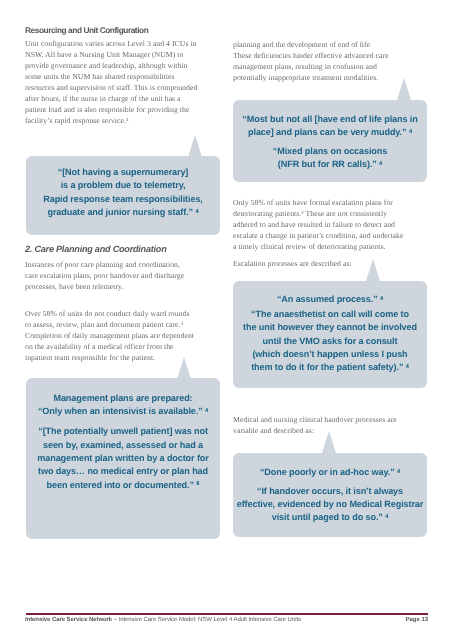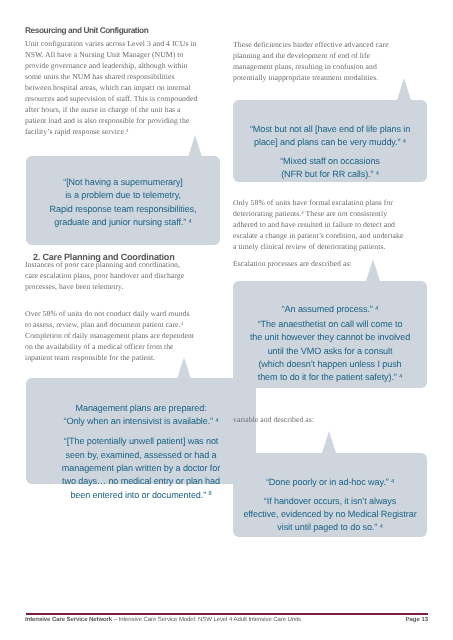--- a/index.html
+++ b/index.html
@@ -9,29 +9,29 @@
        -webkit-font-smoothing:antialiased;text-rendering:geometricPrecision;overflow:hidden;position:relative;}
   .page{position:absolute;left:0;top:0;width:453px;height:640px;}
 
   .col{position:absolute;width:196px;}
   .col-left{left:25px;top:0;}
   .col-right{left:233px;top:0;}
 
   .sub-head{font-size:8.3px;font-weight:bold;color:#55585c;
             line-height:11px;margin:0;letter-spacing:-0.44px;}
   .sec-head{font-size:9.1px;font-weight:bold;color:#55585c;
-            line-height:13px;margin:8px;letter-spacing:-0.23px;}
+            line-height:13px;margin:0;letter-spacing:-0.23px;font-style:italic;}
   .para{font-size:7.75px;color:#6b6e72;line-height:11.0px;margin:0;
         letter-spacing:.004em;font-family:Liberation Serif, serif;}
   .para .ln{display:block;white-space:pre;}
   sup{font-size:63%;vertical-align:baseline;position:relative;top:-2.2px;line-height:0;}
 
   .quote{position:relative;background:#ced5dd;border-radius:6px;
          color:#1c6486;text-align:center;}
-  .quote .qp{font-size:9.1px;font-weight:normal;line-height:13.3px;margin:10px;letter-spacing:-0.115px;}
+  .quote .qp{font-size:9.1px;font-weight:bold;line-height:13.3px;margin:0;letter-spacing:-0.115px;}
   .quote .qp .ln{display:block;white-space:pre;}
   .quote .tail{position:absolute;width:0;height:0;
         border-left:7.2px solid transparent;border-right:7.2px solid transparent;
         border-bottom:22px solid #ced5dd;}
 
   .rule{position:absolute;left:26px;width:401.5px;height:2px;background:#7d1e40;top:613px;}
   .foot{position:absolute;left:25px;top:617.2px;font-size:6px;color:#55585c;
         line-height:7px;white-space:nowrap;letter-spacing:-0.075px;}
   .foot b{font-weight:bold;}
   .pageno{position:absolute;left:405.5px;top:617.2px;font-size:6px;
@@ -43,28 +43,27 @@
 <div class="page">
 
   <div class="col col-left">
     <h3 class="sub-head" style="position:absolute;top:24.5px;left:0;">Resourcing and Unit Configuration</h3>
 
     <p class="para" style="position:absolute;top:38.2px;left:0;">
         <span class="ln">Unit configuration varies across Level 3 and 4 ICUs in</span>
         <span class="ln">NSW. All have a Nursing Unit Manager (NUM) to</span>
         <span class="ln">provide governance and leadership, although within</span>
         <span class="ln">some units the NUM has shared responsibilities</span>
-        <span class="ln">between hospital areas, which can impact on internal</span>
         <span class="ln">resources and supervision of staff. This is compounded</span>
         <span class="ln">after hours, if the nurse in charge of the unit has a</span>
         <span class="ln">patient load and is also responsible for providing the</span>
         <span class="ln">facility’s rapid response service.<sup>4</sup></span>
       </p>
 
-    <div class="quote" style="position:absolute;left:1px;top:156px;width:194px;height:89px;">
+    <div class="quote" style="position:absolute;left:1px;top:156px;width:194px;height:79px;">
       <div class="tail" style="left:162.4px;top:-21.5px;"></div>
       <p class="qp" style="position:absolute;left:0;right:0;top:10px;">
           <span class="ln">“[Not having a supernumerary]</span>
           <span class="ln">is a problem due to telemetry,</span>
           <span class="ln">Rapid response team responsibilities,</span>
           <span class="ln">graduate and junior nursing staff.” <sup>4</sup></span>
         </p>
     </div>
 
     <h2 class="sec-head" style="position:absolute;top:243px;left:0;">2. Care Planning and Coordination</h2>
@@ -76,52 +75,52 @@
       </p>
 
     <p class="para" style="position:absolute;top:308px;left:0;">
         <span class="ln">Over 58% of units do not conduct daily ward rounds</span>
         <span class="ln">to assess, review, plan and document patient care.<sup>4</sup></span>
         <span class="ln">Completion of daily management plans are dependent</span>
         <span class="ln">on the availability of a medical officer from the</span>
         <span class="ln">inpatient team responsible for the patient.</span>
       </p>
 
-    <div class="quote" style="position:absolute;left:1px;top:378px;width:194px;height:106px;padding-left:36px;">
+    <div class="quote" style="position:absolute;left:1px;top:378px;width:194px;height:161px;">
       <div class="tail" style="left:151.0px;top:-21.5px;"></div>
       <p class="qp" style="position:absolute;left:0;right:0;top:14px;">
           <span class="ln">Management plans are prepared:</span>
           <span class="ln">“Only when an intensivist is available.” <sup>4</sup></span>
         </p>
       <p class="qp" style="position:absolute;left:0;right:0;top:47.4px;">
           <span class="ln">“[The potentially unwell patient] was not</span>
           <span class="ln">seen by, examined, assessed or had a</span>
           <span class="ln">management plan written by a doctor for</span>
           <span class="ln">two days… no medical entry or plan had</span>
           <span class="ln">been entered into or documented.” <sup>8</sup></span>
         </p>
     </div>
   </div>
 
   <div class="col col-right">
     <p class="para" style="position:absolute;top:39.4px;left:0;">
+        <span class="ln">planning and the development of end of life</span>
         <span class="ln">These deficiencies hinder effective advanced care</span>
-        <span class="ln">planning and the development of end of life</span>
         <span class="ln">management plans, resulting in confusion and</span>
         <span class="ln">potentially inappropriate treatment modalities.</span>
       </p>
 
     <div class="quote" style="position:absolute;left:0px;top:99.5px;width:194px;height:82px;">
       <div class="tail" style="left:164.1px;top:-21.5px;"></div>
       <p class="qp" style="position:absolute;left:0;right:0;top:13.2px;">
           <span class="ln">“Most but not all [have end of life plans in</span>
           <span class="ln">place] and plans can be very muddy.” <sup>4</sup></span>
         </p>
       <p class="qp" style="position:absolute;left:0;right:0;top:45.7px;">
-          <span class="ln">“Mixed staff on occasions</span>
+          <span class="ln">“Mixed plans on occasions</span>
           <span class="ln">(NFR but for RR calls).” <sup>4</sup></span>
         </p>
     </div>
 
     <p class="para" style="position:absolute;top:197px;left:0;">
         <span class="ln">Only 58% of units have formal escalation plans for</span>
         <span class="ln">deteriorating patients.<sup>4</sup> These are not consistently</span>
         <span class="ln">adhered to and have resulted in failure to detect and</span>
         <span class="ln">escalate a change in patient’s condition, and undertake</span>
         <span class="ln">a timely clinical review of deteriorating patients.</span>
@@ -139,20 +138,21 @@
       <p class="qp" style="position:absolute;left:0;right:0;top:27.6px;">
           <span class="ln">“The anaesthetist on call will come to</span>
           <span class="ln">the unit however they cannot be involved</span>
           <span class="ln">until the VMO asks for a consult</span>
           <span class="ln">(which doesn’t happen unless I push</span>
           <span class="ln">them to do it for the patient safety).” <sup>4</sup></span>
         </p>
     </div>
 
     <p class="para" style="position:absolute;top:414px;left:0;">
+        <span class="ln">Medical and nursing clinical handover processes are</span>
         <span class="ln">variable and described as:</span>
       </p>
 
     <div class="quote" style="position:absolute;left:0px;top:452.5px;width:194px;height:84px;">
       <div class="tail" style="left:89.4px;top:-21.5px;"></div>
       <p class="qp" style="position:absolute;left:0;right:0;top:13.5px;">
           <span class="ln">“Done poorly or in ad-hoc way.” <sup>4</sup></span>
         </p>
       <p class="qp" style="position:absolute;left:0;right:0;top:32px;">
           <span class="ln">“If handover occurs, it isn’t always</span>

